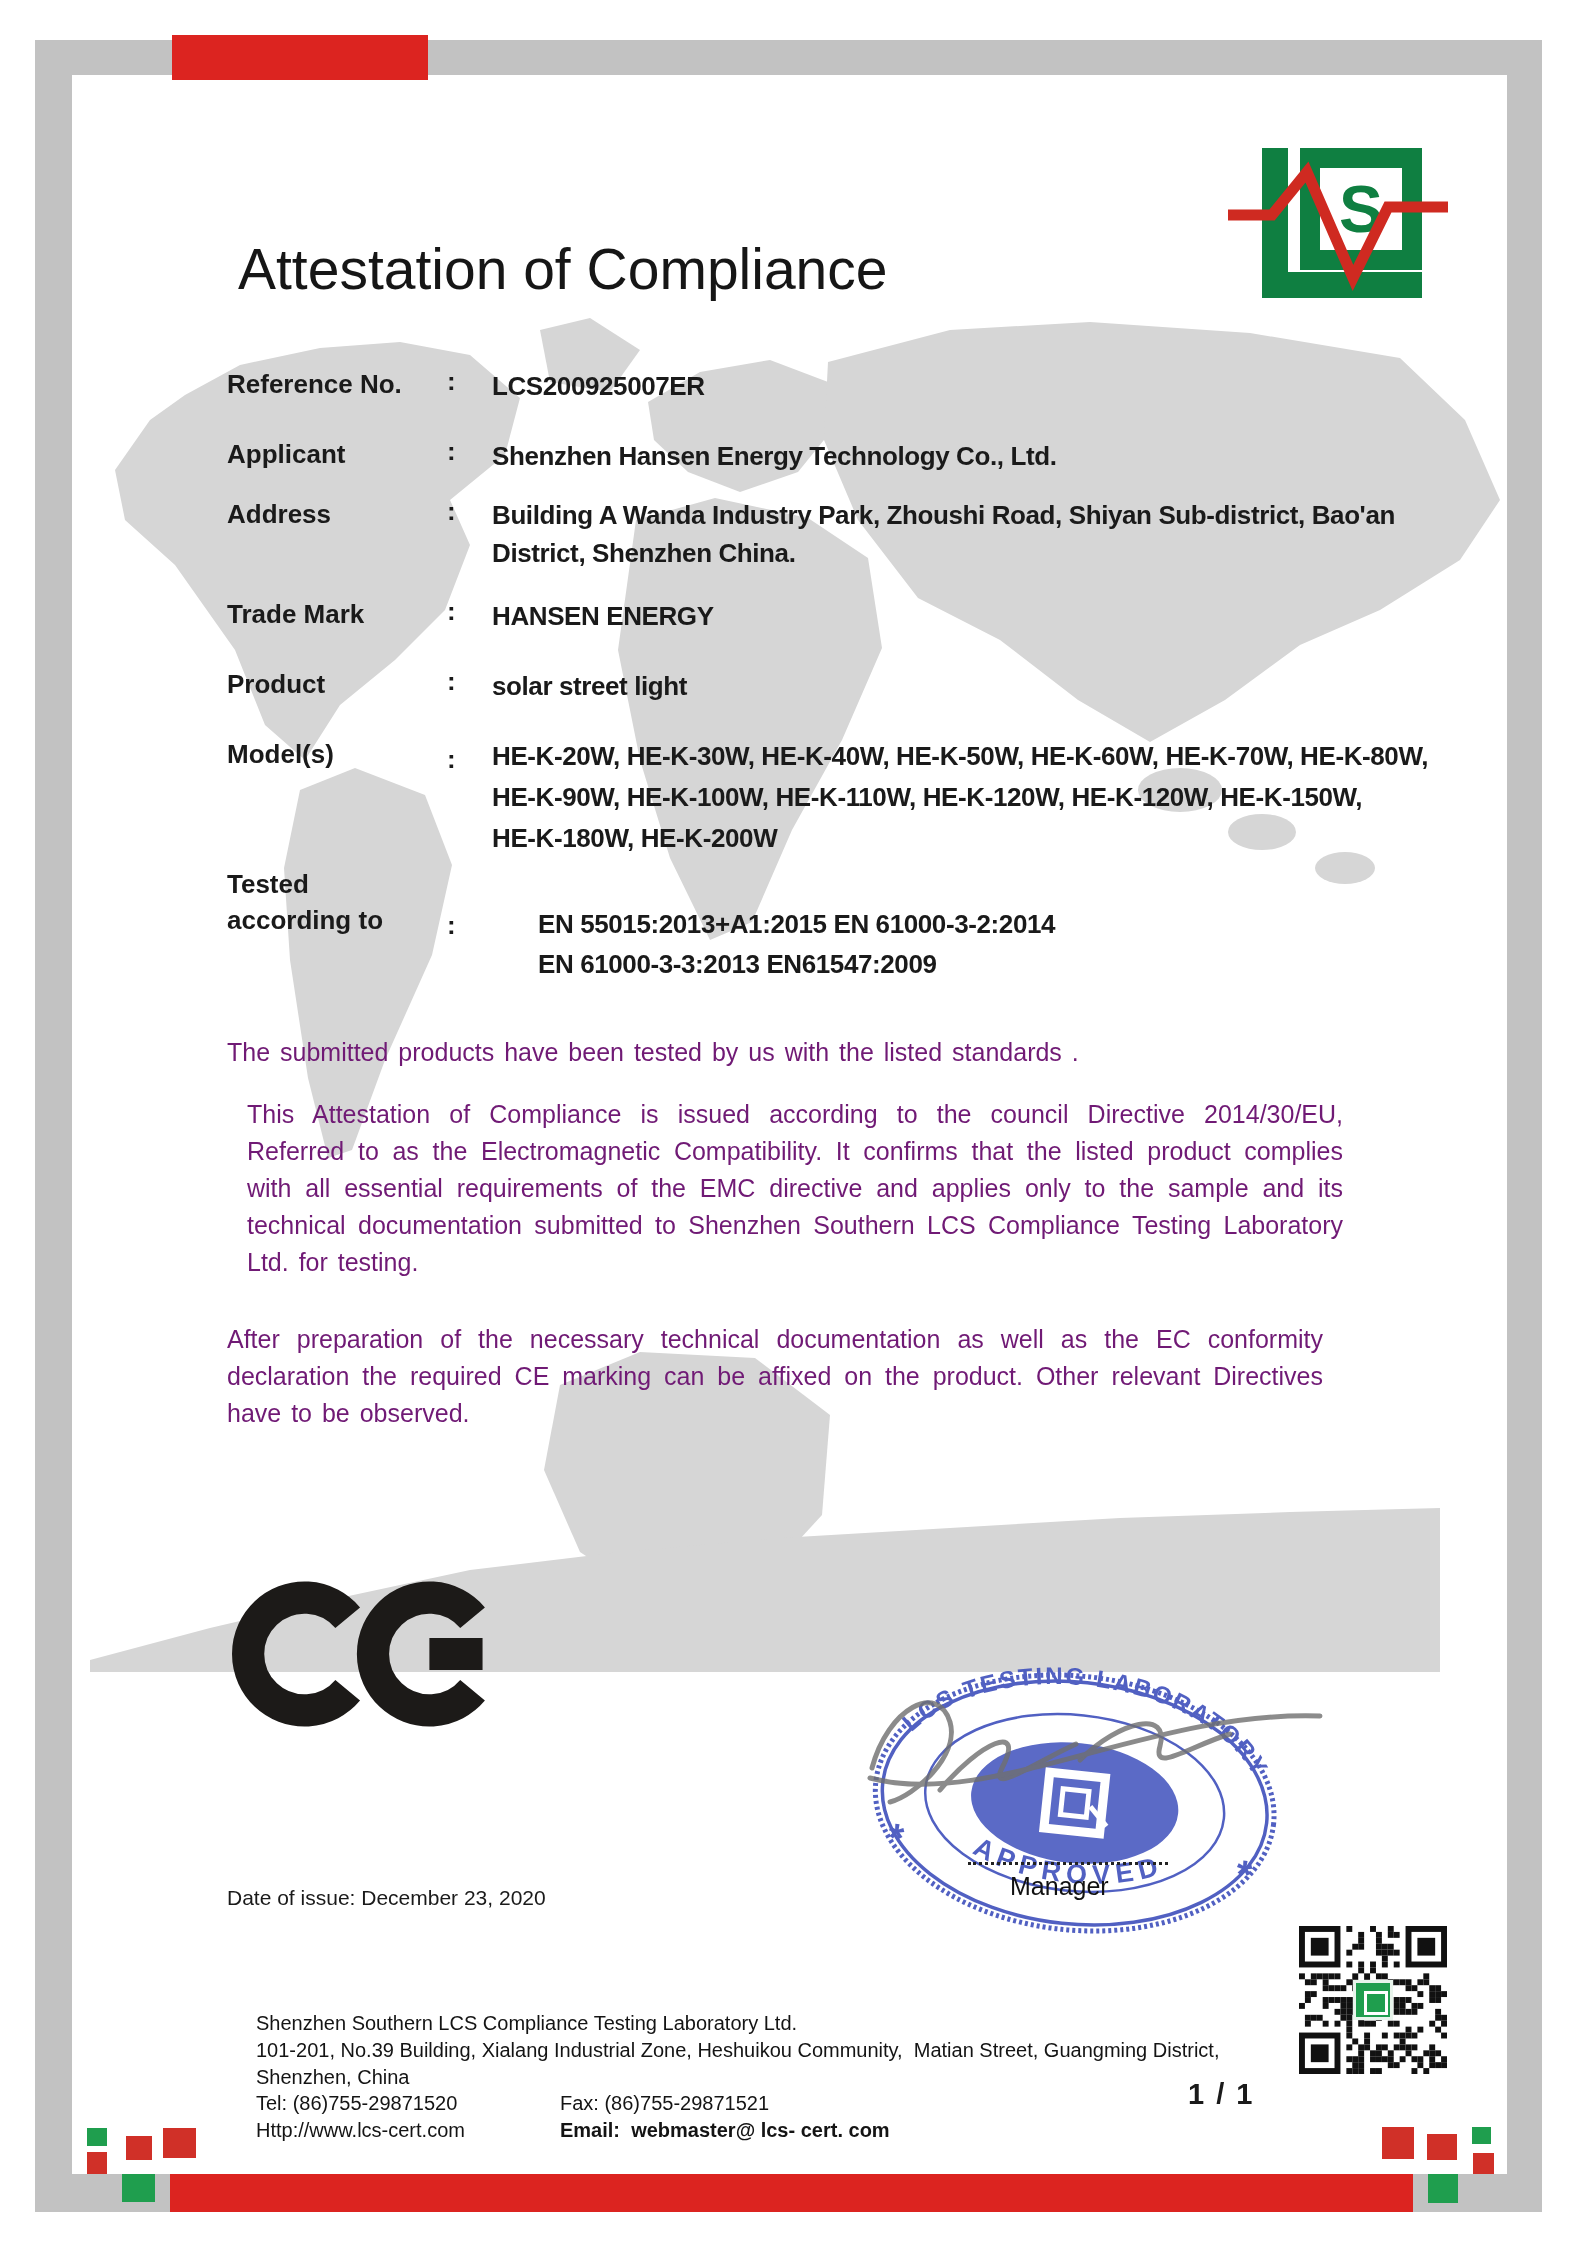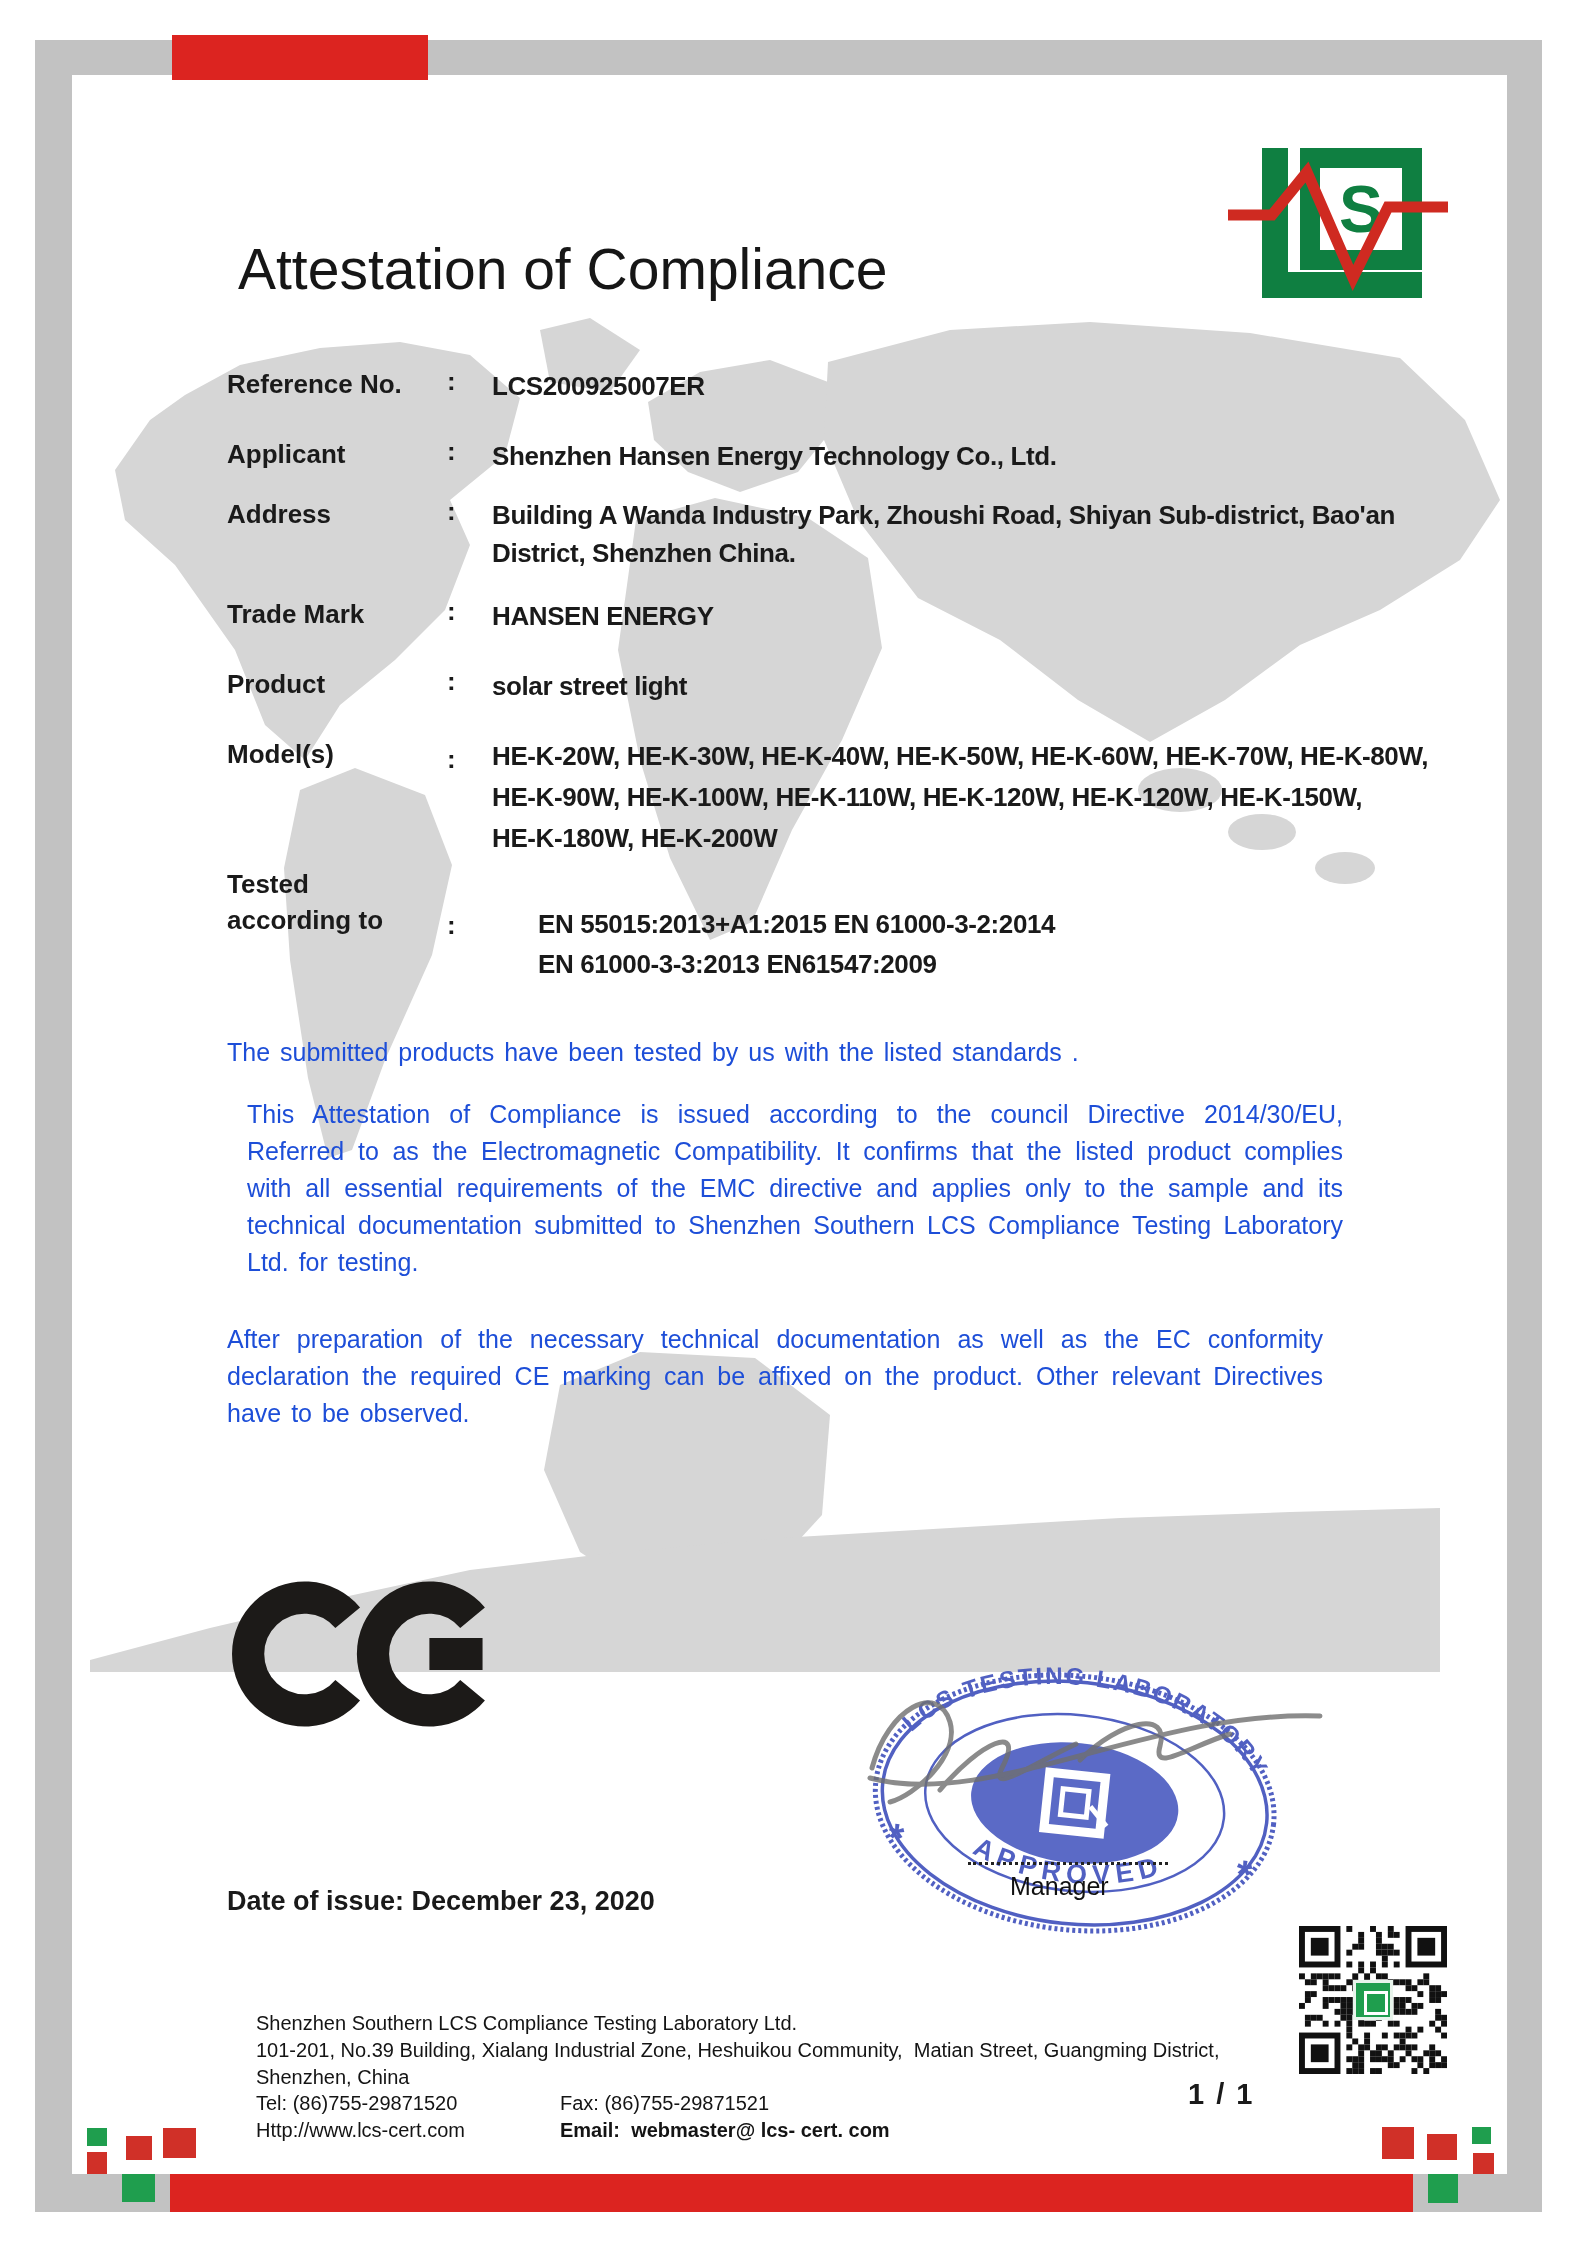--- a/index.html
+++ b/index.html
@@ -24,26 +24,26 @@
   #world-map{left:0;top:0;width:1588px;height:2245px;z-index:0;}
   
   .content{z-index:3;}
   #doc-title{left:238px;top:236px;font-size:57px;font-weight:normal;color:#161616;letter-spacing:0px;}
   .frow{position:absolute;left:227px;width:1290px;font-size:26px;font-weight:bold;}
   .flabel{position:absolute;left:0;top:0;white-space:pre;line-height:36px;}
   .fcolon{position:absolute;left:220px;top:0;}
   .fvalue{position:absolute;left:265px;top:0;white-space:pre;line-height:41px;letter-spacing:-0.4px;}
   .row-tested .fcolon{top:44px;}
   .row-tested .fvalue{top:38px;line-height:40px;margin-left:46px;}
-  .para{position:absolute;left:227px;width:1096px;font-size:25px;line-height:37px;text-align:justify;color:#1d4ed8;word-spacing:3px;}
+  .para{position:absolute;left:227px;width:1096px;font-size:25px;line-height:37px;text-align:justify;color:#701a75;word-spacing:3px;}
   #para-1{top:1034px;}
   #para-2{top:1096px;margin-left:20px;}
   #para-3{top:1321px;}
   #ce-mark{left:228px;top:1556px;z-index:3;}
-  #date-line{left:227px;top:1886px;font-size:27px;font-weight:bold;}
+  #date-line{left:227px;top:1886px;font-size:21px;font-weight:normal;}
   
   #stamp-wrap{left:855px;top:1655px;width:440px;height:290px;z-index:4;transform:rotate(6deg);opacity:.93;}
   #signature{left:830px;top:1650px;z-index:5;}
   #manager-line{left:968px;top:1862px;width:200px;border-top:3px dotted #222;z-index:6;}
   #manager-label{left:1010px;top:1872px;font-size:25px;z-index:6;color:#111;}
   
   #qr-box{left:1299px;top:1926px;width:148px;height:148px;z-index:4;background:#fff;}
   #qr-logo{left:1353px;top:1980px;width:40px;height:40px;z-index:5;background:#1f9e4e;border:3px solid #e8f5ec;box-sizing:border-box;}
   #qr-logo .inner{position:absolute;left:8px;top:8px;width:18px;height:18px;border:3px solid #fff;}
   

